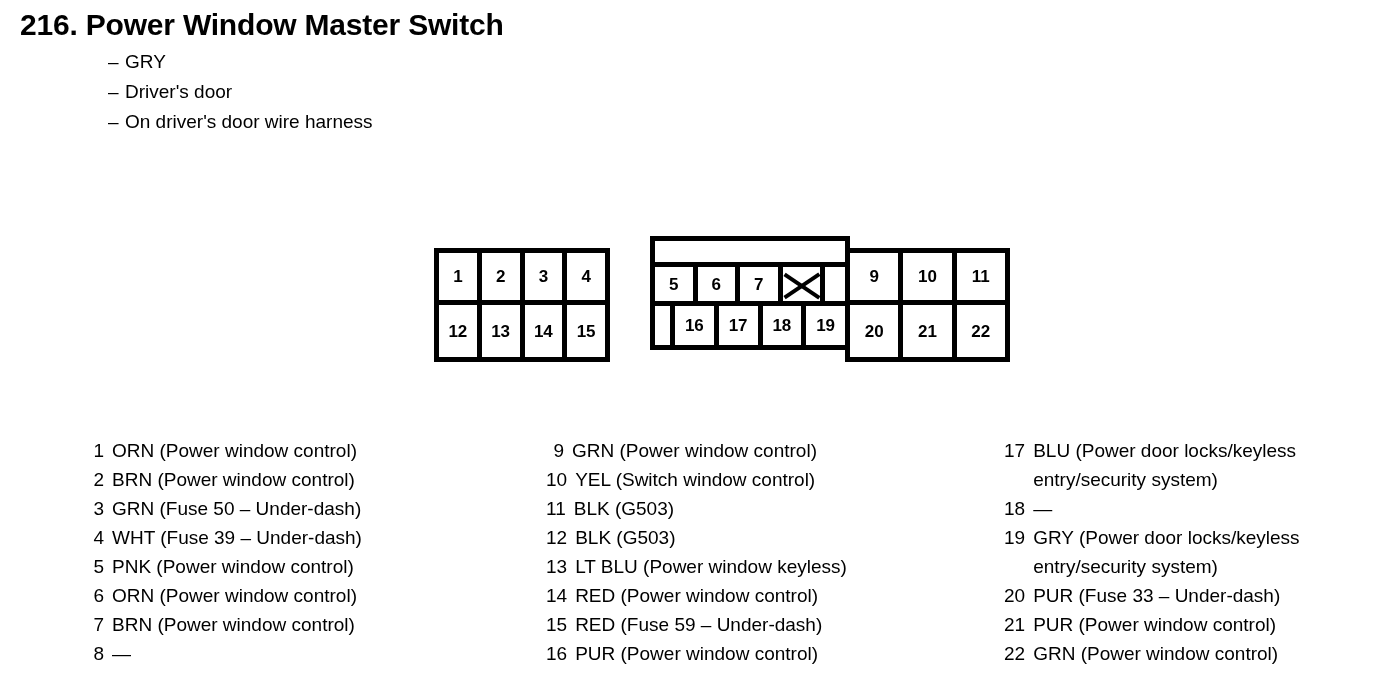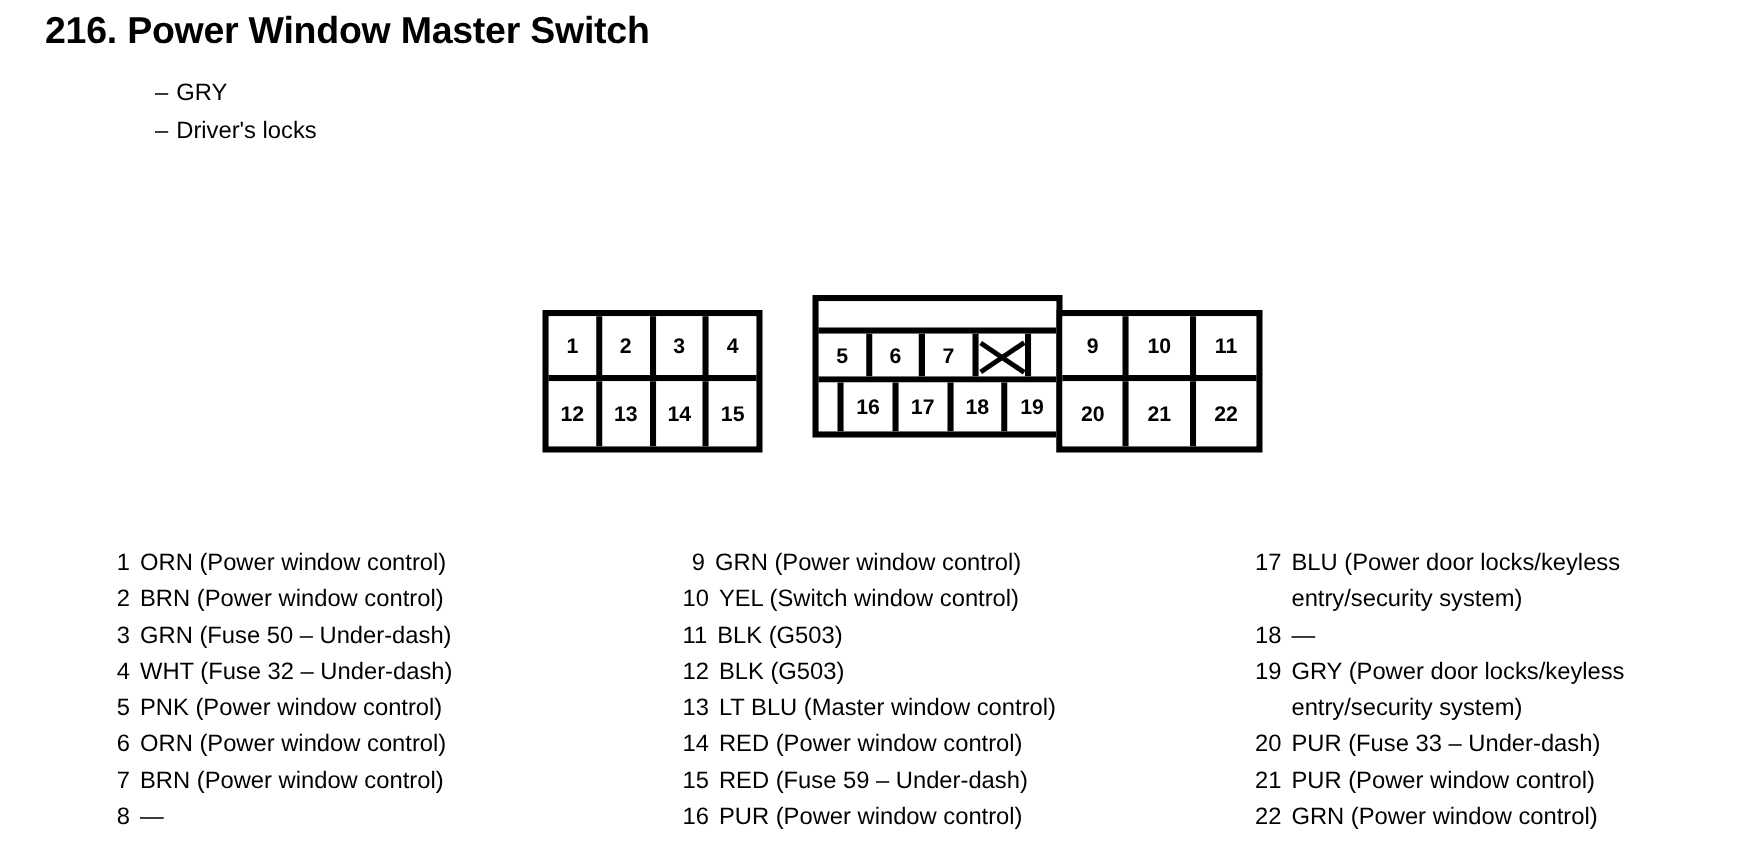--- a/index.html
+++ b/index.html
@@ -9,30 +9,30 @@
   }
   body {
     width: 1392px; height: 688px;
     position: relative;
     font-family: "Liberation Sans", sans-serif;
     color: #000000;
     overflow: hidden;
   }
 
   
-  #header-block { position: absolute; left: 36px; top: 8px; }
+  #header-block { position: absolute; left: 20px; top: 8px; }
   #page-title {
     font-size: 30px;
     font-weight: bold;
     letter-spacing: -0.2px;
     white-space: nowrap;
     line-height: 1.12;
   }
   #subtitle-list {
-    margin-top: 18px;
+    margin-top: 5px;
     margin-left: 88px;
     list-style: none;
     padding: 0;
   }
   #subtitle-list li {
     font-size: 19px;
     line-height: 1.58;
     white-space: nowrap;
   }
   .dash-mark { display: inline-block; width: 17px; }
@@ -120,21 +120,22 @@
   }
   .legend-desc { flex: 1 1 auto; }
 </style>
 </head>
 <body>
 
 <div id="header-block">
   <div id="page-title">216.  Power Window Master Switch</div>
   <ul id="subtitle-list">
     <li><span class="dash-mark">–</span><span>GRY</span></li>
-    <li><span class="dash-mark">–</span><span>Driver's locks</span></li>
+    <li><span class="dash-mark">–</span><span>Driver's door</span></li>
+    <li><span class="dash-mark">–</span><span>On driver's door wire harness</span></li>
   </ul>
 </div>
 
 <div id="connector-diagram">
 
   <div class="conn-section" id="section-left">
     <div class="cell-row top-row">
       <div class="cell">1</div>
       <div class="cell">2</div>
       <div class="cell">3</div>
@@ -193,21 +194,21 @@
     <div class="legend-item">
         <span class="legend-num">2</span>
         <span class="legend-desc">BRN (Power window control)</span>
       </div>
     <div class="legend-item">
         <span class="legend-num">3</span>
         <span class="legend-desc">GRN (Fuse 50 – Under-dash)</span>
       </div>
     <div class="legend-item">
         <span class="legend-num">4</span>
-        <span class="legend-desc">WHT (Fuse 32 – Under-dash)</span>
+        <span class="legend-desc">WHT (Fuse 39 – Under-dash)</span>
       </div>
     <div class="legend-item">
         <span class="legend-num">5</span>
         <span class="legend-desc">PNK (Power window control)</span>
       </div>
     <div class="legend-item">
         <span class="legend-num">6</span>
         <span class="legend-desc">ORN (Power window control)</span>
       </div>
     <div class="legend-item">
@@ -232,21 +233,21 @@
     <div class="legend-item">
         <span class="legend-num">11</span>
         <span class="legend-desc">BLK (G503)</span>
       </div>
     <div class="legend-item">
         <span class="legend-num">12</span>
         <span class="legend-desc">BLK (G503)</span>
       </div>
     <div class="legend-item">
         <span class="legend-num">13</span>
-        <span class="legend-desc">LT BLU (Master window control)</span>
+        <span class="legend-desc">LT BLU (Power window keyless)</span>
       </div>
     <div class="legend-item">
         <span class="legend-num">14</span>
         <span class="legend-desc">RED (Power window control)</span>
       </div>
     <div class="legend-item">
         <span class="legend-num">15</span>
         <span class="legend-desc">RED (Fuse 59 – Under-dash)</span>
       </div>
     <div class="legend-item">

